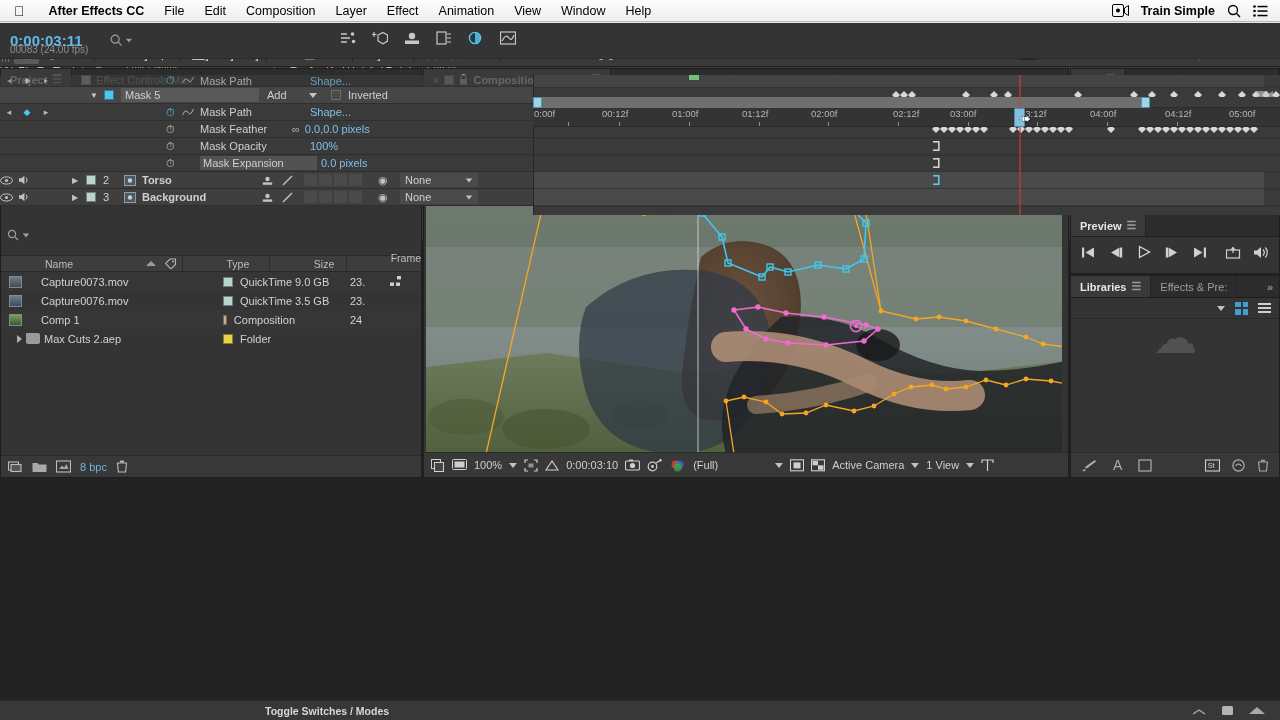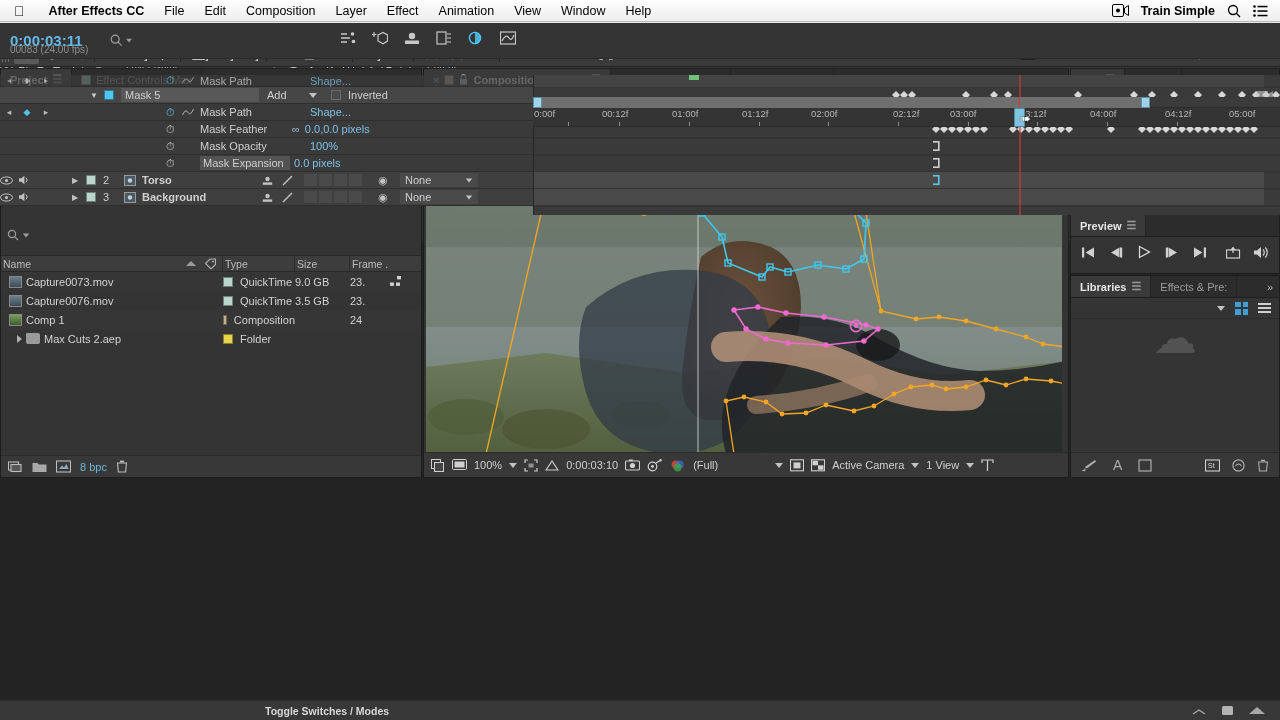--- a/index.html
+++ b/index.html
@@ -54,25 +54,25 @@
   .swatch { width:10px;height:10px;display:inline-block;border:1px solid rgba(0,0,0,.4);}
 
   
   #project { left:0; top:68px; width:422px; height:410px; }
   .proj-body { position:relative; height:calc(100% - 22px); background:#343434; }
   .proj-search { position:absolute; left:6px; top:138px; display:flex; align-items:center; gap:3px;
     color:#9e9e9e; }
   .proj-hdr { position:absolute; left:0; right:0; top:164px; height:17px; background:#3d3d3d;
     border-top:1px solid #292929; border-bottom:1px solid #292929; display:flex; align-items:center;
     font-size:10.5px; color:#bdbdbd; }
-  .pcol { border-right:1px solid #2b2b2b; height:100%; display:flex; align-items:center; padding-left:2px;}
+  .pcol { border-right:1px solid #2b2b2b; height:100%; display:flex; align-items:center; padding-left:2px;margin-left:42px;}
   .proj-rows { position:absolute; left:0; right:0; top:181px; bottom:22px; }
   .prow { height:19px; display:flex; align-items:center; font-size:11px; color:#d2d2d2; }
   .prow:nth-child(odd){ background:#363636; }
-  .prow .nm { width:222px; display:flex; align-items:center; gap:4px; padding-left:8px; }
+  .prow .nm { width:222px; display:flex; align-items:center; gap:19px; padding-left:8px; }
   .prow .ty { width:72px; }
   .prow .sz { width:55px; }
   .prow .fr { width:40px; }
   .fileicon { width:13px;height:12px;border:1px solid #888; background:#4a4a4a; display:inline-block;}
   .fileicon.mov { background:linear-gradient(#6b7f8c,#3d4d57); }
   .fileicon.comp { background:linear-gradient(#7aa05a,#3d5a2c); }
   .folder { width:14px;height:11px; background:#9a9a9a; border-radius:1px 2px 2px 2px; display:inline-block;}
   .tri { width:0;height:0;border-left:5px solid #b0b0b0;border-top:4px solid transparent;border-bottom:4px solid transparent;}
   .proj-foot { position:absolute; left:0; right:0; bottom:0; height:22px; background:#383838;
     border-top:1px solid #2a2a2a; display:flex; align-items:center; gap:9px; padding-left:7px; color:#bdbdbd;}
@@ -1037,21 +1037,21 @@
           <span style="width:16px;color:#c0c0c0">⏱</span>
           <span style="width:18px"></span>
           <span style="width:110px">Mask Opacity</span>
           <span style="color:#7ec0e6">100%</span>
         </div>
 
         <div class="lrow prop">
           <span style="width:166px"></span>
           <span style="width:16px;color:#c0c0c0">⏱</span>
           <span style="width:18px"></span>
-          <span style="width:90px;background:#525252;padding:1px 3px">Mask Expansion</span>
+          <span style="width:117px;background:#525252;padding:1px 3px">Mask Expansion</span>
           <span style="color:#7ec0e6;padding-left:4px">0.0 pixels</span>
         </div>
 
         <div class="lrow layer">
           <span style="width:18px;text-align:center">
             <svg width="13" height="9" viewBox="0 0 13 9">
                 <ellipse cx="6.5" cy="4.5" rx="6" ry="3.6" fill="none" stroke="#c2c2c2" stroke-width="1"></ellipse>
                 <circle cx="6.5" cy="4.5" r="1.6" fill="#c2c2c2"></circle>
               </svg>
           </span>

